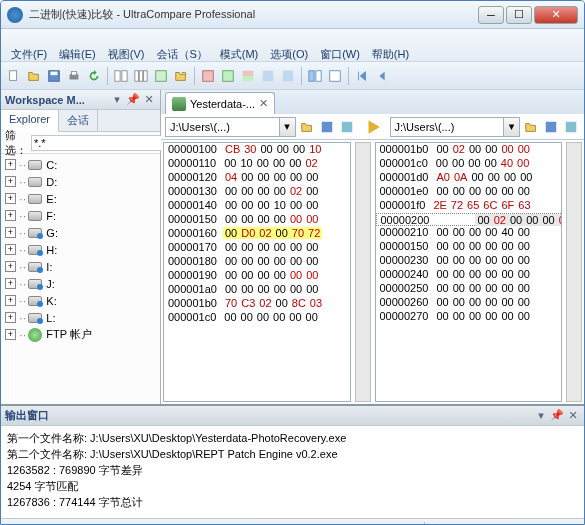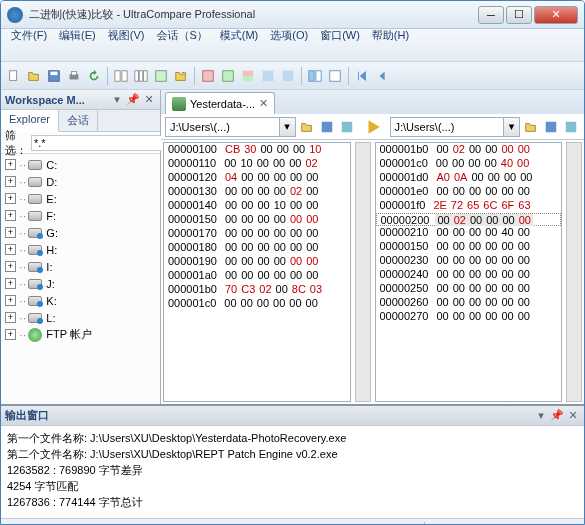--- a/index.html
+++ b/index.html
@@ -7,21 +7,21 @@
 
 .titlebar { height: 28px; background: linear-gradient(#f4f8fc, #dce8f4); display: flex; align-items: center; padding: 0 6px; border-bottom: 1px solid #b8c8d8; }
 .titlebar .icon { width: 16px; height: 16px; background: radial-gradient(circle, #4a90d0, #2060a0); border-radius: 50%; margin-right: 6px; }
 .titlebar .title { flex: 1; color: #333; }
 .winbtns { display: flex; gap: 2px; }
 .winbtn { width: 26px; height: 18px; border: 1px solid #8aa; border-radius: 3px; display: flex; align-items: center; justify-content: center; cursor: pointer; }
 .winbtn.min { background: linear-gradient(#f8f8f8,#d0d8e0); }
 .winbtn.max { background: linear-gradient(#f8f8f8,#d0d8e0); }
 .winbtn.close { width: 44px; background: linear-gradient(#e89088,#c83828); color: #fff; }
 
-.menubar { height: 22px; background: linear-gradient(#f4f8fc, #e4ecf4); display: flex; align-items: flex-end; padding: 16px 4px; border-bottom: 1px solid #c8d4e0; }
+.menubar { height: 22px; background: linear-gradient(#f4f8fc, #e4ecf4); display: flex; align-items: flex-start; padding: 16px 4px; border-bottom: 1px solid #c8d4e0; }
 .menubar span { padding: 2px 6px; color: #1a3a6a; cursor: pointer; }
 
 .toolbar { height: 28px; background: linear-gradient(#f0f6fc, #dce6f0); display: flex; align-items: center; padding: 0 4px; gap: 2px; border-bottom: 1px solid #c8d4e0; overflow: hidden; }
 .tbtn { width: 18px; height: 18px; border: 1px solid transparent; display: flex; align-items: center; justify-content: center; cursor: pointer; }
 .tbtn svg { width: 14px; height: 14px; }
 .tsep { width: 1px; height: 18px; background: #b0c0d0; margin: 0 2px; }
 
 .body { display: flex; height: 314px; }
 
 .leftpanel { width: 160px; border-right: 1px solid #b0b0b0; display: flex; flex-direction: column; background: #fcfcfc; }
@@ -63,21 +63,21 @@
 .hexscroller { width: 16px; background: #e8e8e8; border: 1px solid #c0c0c0; }
 .hexpane { flex: 1; border: 1px solid #a0b0c0; overflow: hidden; font-family: "Courier New", monospace; font-size: 11px; background: #fff; }
 .hexrow { display: flex; height: 14px; white-space: pre; }
 .hexrow .addr { color: #000; padding: 0 4px; }
 .hexrow .bytes { padding: 0 2px; }
 .hexrow .bytes span { padding: 0 2px; }
 .b-red { color: #c00000; }
 .b-nrm { color: #000; }
 .hl-yellow { background: #ffff80; }
 .hl-gray { background: #e8e8e8; }
-.row-current { border: 1px dotted #888; height: 13px; }
+.row-current { border: 1px dotted #888; height: 13px; gap: 40px; }
 
 .outputpanel { border-top: 2px solid #8898a8; }
 .outputpanel .panelhdr { background: linear-gradient(#e8ecf0,#d0d8e0); }
 .output-content { height: 92px; padding: 4px 6px; font-family: "SimSun", monospace; font-size: 12px; line-height: 16px; background: #fff; overflow: auto; }
 
 .statusbar { height: 22px; background: linear-gradient(#f0f4f8,#dce4ec); border-top: 1px solid #c0c8d0; display: flex; align-items: center; padding: 0 6px; gap: 20px; }
 .statusbar .sp { flex: 1; }
 .statusseg { color: #2a4a7a; padding: 0 6px; border-left: 1px solid #b0c0d0; }
 </style>
 </head>
@@ -356,20 +356,21 @@
       </div>
     </div>
     <div class="hexarea">
       <div class="hexpane" id="hexleft">
           <div class="hexrow"><span class="addr">00000100</span><span class="bytes"><span class="b-red">CB</span><span class="b-red">30</span><span class="b-nrm">00</span><span class="b-nrm">00</span><span class="b-nrm">00</span><span class="b-red">10</span></span></div>
           <div class="hexrow"><span class="addr">00000110</span><span class="bytes"><span class="b-nrm">00</span><span class="b-nrm">10</span><span class="b-nrm">00</span><span class="b-nrm">00</span><span class="b-nrm">00</span><span class="b-red">02</span></span></div>
           <div class="hexrow"><span class="addr">00000120</span><span class="bytes"><span class="b-red">04</span><span class="b-nrm">00</span><span class="b-nrm">00</span><span class="b-nrm">00</span><span class="b-nrm">00</span><span class="b-nrm">00</span></span></div>
           <div class="hexrow"><span class="addr">00000130</span><span class="bytes"><span class="b-nrm">00</span><span class="b-nrm">00</span><span class="b-nrm">00</span><span class="b-nrm">00</span><span class="b-red">02</span><span class="b-nrm">00</span></span></div>
           <div class="hexrow"><span class="addr">00000140</span><span class="bytes"><span class="b-nrm">00</span><span class="b-nrm">00</span><span class="b-nrm">00</span><span class="b-nrm">10</span><span class="b-nrm">00</span><span class="b-nrm">00</span></span></div>
           <div class="hexrow"><span class="addr">00000150</span><span class="bytes"><span class="b-nrm">00</span><span class="b-nrm">00</span><span class="b-nrm">00</span><span class="b-nrm">00</span><span class="b-red">00</span><span class="b-red">00</span></span></div>
+          <div class="hexrow"><span class="addr">00000160</span><span class="bytes"><span class="b-nrm hl-yellow">00</span><span class="b-red hl-yellow">D0</span><span class="b-red hl-yellow">02</span><span class="b-nrm hl-yellow">00</span><span class="b-red hl-yellow">70</span><span class="b-red hl-yellow">72</span></span></div>
           <div class="hexrow"><span class="addr">00000170</span><span class="bytes"><span class="b-nrm">00</span><span class="b-nrm">00</span><span class="b-nrm">00</span><span class="b-nrm">00</span><span class="b-nrm">00</span><span class="b-nrm">00</span></span></div>
           <div class="hexrow"><span class="addr">00000180</span><span class="bytes"><span class="b-nrm">00</span><span class="b-nrm">00</span><span class="b-nrm">00</span><span class="b-nrm">00</span><span class="b-nrm">00</span><span class="b-nrm">00</span></span></div>
           <div class="hexrow"><span class="addr">00000190</span><span class="bytes"><span class="b-nrm">00</span><span class="b-nrm">00</span><span class="b-nrm">00</span><span class="b-nrm">00</span><span class="b-red">00</span><span class="b-red">00</span></span></div>
           <div class="hexrow"><span class="addr">000001a0</span><span class="bytes"><span class="b-nrm">00</span><span class="b-nrm">00</span><span class="b-nrm">00</span><span class="b-nrm">00</span><span class="b-nrm">00</span><span class="b-nrm">00</span></span></div>
           <div class="hexrow"><span class="addr">000001b0</span><span class="bytes"><span class="b-red">70</span><span class="b-red">C3</span><span class="b-red">02</span><span class="b-nrm">00</span><span class="b-red">8C</span><span class="b-red">03</span></span></div>
           <div class="hexrow"><span class="addr">000001c0</span><span class="bytes"><span class="b-nrm">00</span><span class="b-nrm">00</span><span class="b-nrm">00</span><span class="b-nrm">00</span><span class="b-nrm">00</span><span class="b-nrm">00</span></span></div>
         </div>
       <div class="hexscroller"></div>
       <div class="hexpane" id="hexright">
           <div class="hexrow"><span class="addr">000001b0</span><span class="bytes"><span class="b-nrm">00</span><span class="b-red">02</span><span class="b-nrm">00</span><span class="b-nrm">00</span><span class="b-red">00</span><span class="b-red">00</span></span></div>

